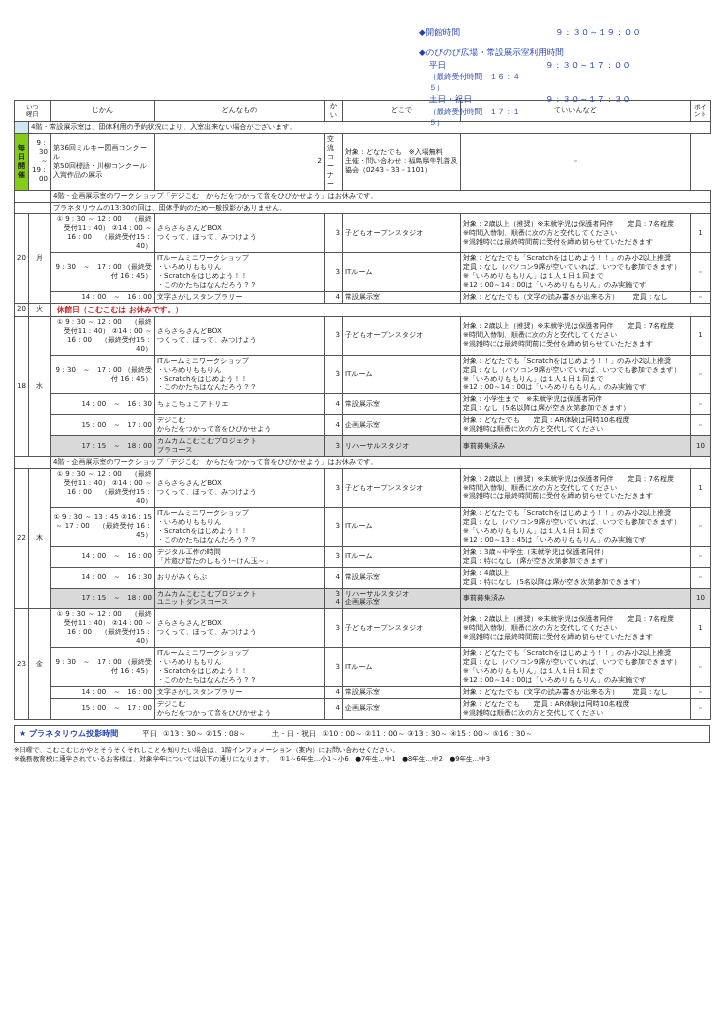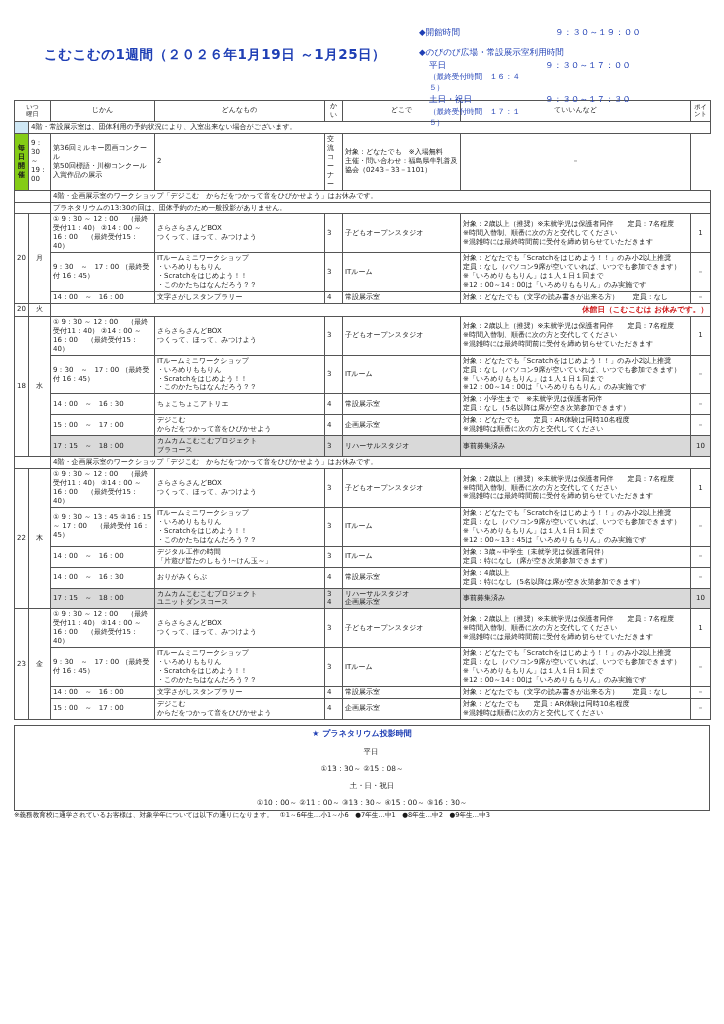--- a/index.html
+++ b/index.html
@@ -50,35 +50,34 @@
   .cell-center{text-align:center;}
   .pre{white-space:pre-line;}
   .notice{background:#ffffff;font-size:7.4px;padding:3px 4px;}
   .blue-band{background:#cfe8f5;text-align:center;font-size:6.6px;line-height:1.15;}
   .orange-band{background:#84cc16;text-align:center;font-size:6.6px;line-height:1.15;font-weight:bold;}
   .gray-row td{background:#d9d9d9;}
   .gray-pt{background:#f0a32a;}
   .holiday{color:#d01b1b;font-weight:bold;}
   .timecell{font-size:6.9px;line-height:1.3;}
   .dash{text-align:center;}
-  .center{text-align:left;}
+  .center{text-align:right;}
 
   
   .footer{margin-top:5px;font-size:7.4px;line-height:1.5;}
   .foot-star{color:#1f3fb5;font-weight:bold;font-size:8px;}
   .foot-note{font-size:6.6px;line-height:1.45;}
-  .planet-box{display:flex;align-items:center;gap:6px;border:1px solid #555;padding:2px 4px;flex-direction:column;}
+  .planet-box{display:flex;align-items:center;gap:6px;border:1px solid #555;padding:2px 4px;}
 </style>
 </head>
 <body>
 
 <div class="page">
 
   <div class="header">
-    <div class="title">こむこむの1週間（２０２６年1月19日 ～1月25日）</div>
     <div class="hours">
       <div class="row">
         <div class="lbl">◆開館時間</div>
         <div class="val">９：３０～１９：００</div>
       </div>
       <div class="row" style="margin-top:8px;">
         <div class="lbl" style="width:auto;">◆のびのび広場・常設展示室利用時間</div>
       </div>
       <div class="row ind">
         <div class="lbl" style="width:100px;">平日</div>
@@ -192,21 +191,21 @@
         <td class="pre">文字さがしスタンプラリー</td>
         <td class="center">4</td>
         <td>常設展示室</td>
         <td class="pre">対象：どなたでも（文字の読み書きが出来る方）　　定員：なし</td>
         <td class="dash">－</td>
       </tr>
 
       <tr>
         <td class="cell-center">20</td>
         <td class="cell-center">火</td>
-        <td colspan="6" class="holiday" style="padding-left:6px;font-size:7.6px;text-align:right;">休館日（こむこむは お休みです。）</td>
+        <td colspan="6" class="holiday" style="padding-left:6px;font-size:7.6px;">休館日（こむこむは お休みです。）</td>
       </tr>
 
       <tr>
         <td rowspan="5" class="cell-center">18</td>
         <td rowspan="5" class="cell-center">水</td>
         <td class="timecell center">①  9：30  ～  12：00
 　（最終受付11：40）
 ②14：00  ～  16：00
 　（最終受付15：40）</td>
         <td class="pre">さらさらさんどBOX
@@ -384,16 +383,17 @@
   </table>
 
   <div class="footer">
     <div class="planet-box">
       <span class="foot-star">★ プラネタリウム投影時間</span>
       <span style="margin-left:18px;">平日</span>
       <span>①13：30～  ②15：08～</span>
       <span style="margin-left:20px;">土・日・祝日</span>
       <span>①10：00～  ②11：00～  ③13：30～  ④15：00～  ⑤16：30～</span>
     </div>
+    <div class="foot-note" style="margin-top:3px;">※日曜で、こむこむじかやとそうそくそれしことを知りたい場合は、1階インフォメーション（案内）にお問い合わせください。</div>
     <div class="foot-note">※義務教育校に通学されているお客様は、対象学年については以下の通りになります。　①1～6年生…小1～小6　●7年生…中1　●8年生…中2　●9年生…中3</div>
   </div>
 
 </div>
 
 </body></html>

